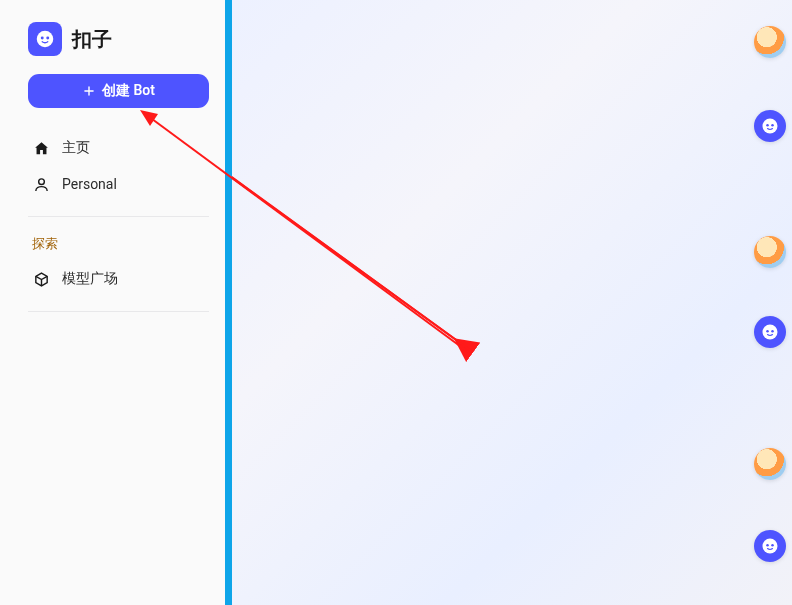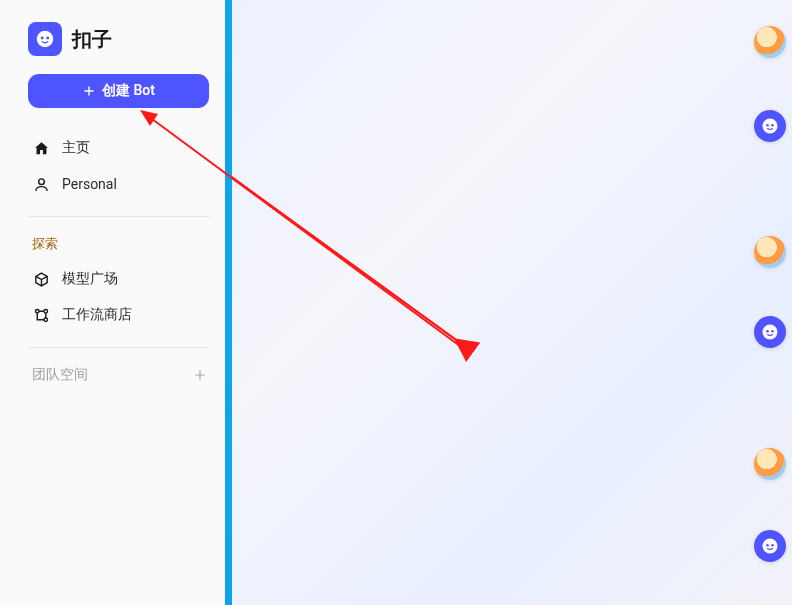--- a/index.html
+++ b/index.html
@@ -124,43 +124,24 @@
   <div class="nav-group">
     <div class="nav-item">
       <span class="icon-slot">
         <svg width="17" height="17" viewBox="0 0 24 24" fill="none" stroke="currentColor" stroke-width="2">
             <path d="M12 3l8 4.5v9L12 21l-8-4.5v-9L12 3z"></path>
             <path d="M4 7.5l8 4.5 8-4.5M12 12v9"></path>
           </svg>
       </span>
       <span>模型广场</span>
     </div>
-    <div class="nav-item">
-      <span class="icon-slot">
-        <svg width="17" height="17" viewBox="0 0 24 24" fill="none" stroke="currentColor" stroke-width="2">
-            <circle cx="6" cy="6" r="2.5"></circle>
-            <circle cx="18" cy="6" r="2.5"></circle>
-            <circle cx="18" cy="18" r="2.5"></circle>
-            <path d="M8.5 6H15.5M18 8.5V15.5M6 8.5V18H15.5"></path>
-          </svg>
-      </span>
-      <span>工作流商店</span>
-    </div>
   </div>
 
   <div class="divider"></div>
 
-  <div class="team-row">
-    <span>团队空间</span>
-    <span class="team-add">
-      <svg width="14" height="14" viewBox="0 0 24 24" fill="none">
-          <path d="M12 5v14M5 12h14" stroke="#9ea0a6" stroke-width="2" stroke-linecap="round"></path>
-        </svg>
-    </span>
-  </div>
 </aside>
 
 <main class="main">
 
   <svg class="arrow-svg" width="560" height="605">
     <defs>
       <marker id="ah" markerWidth="12" markerHeight="12" refX="2" refY="6" orient="auto">
         <path d="M0 0 L12 6 L0 12 z" fill="#ff1a1a"></path>
       </marker>
     </defs>

